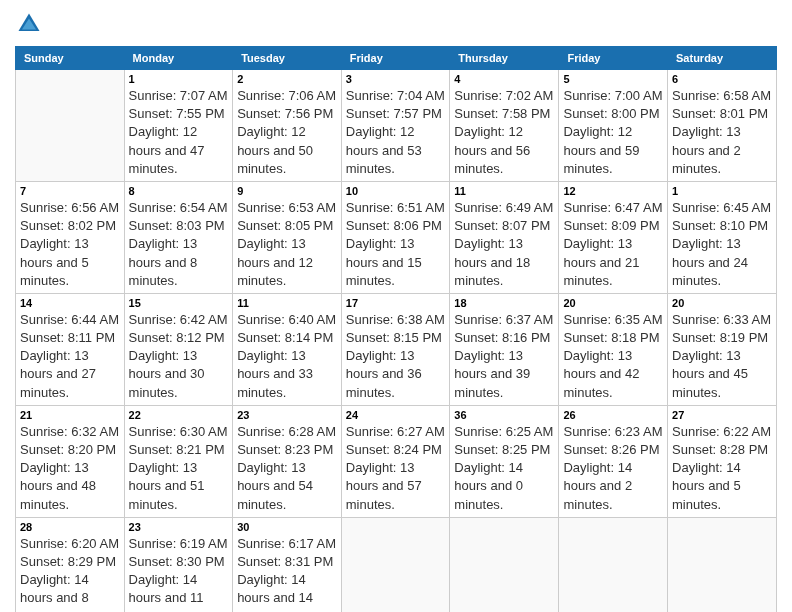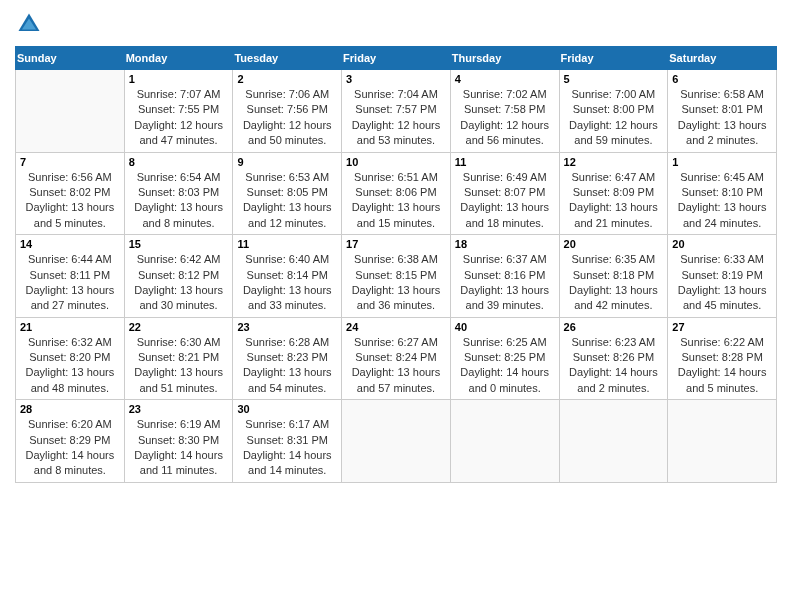--- a/index.html
+++ b/index.html
@@ -49,42 +49,41 @@
       color: #333;
     }
     .calendar-table {
       width: 100%;
       border-collapse: collapse;
       font-size: 10px;
     }
     .calendar-table th {
       background: #1a6faf;
       color: #fff;
-      padding: 5px 1px;
+      padding: 5px 8px;
       text-align: left;
       font-size: 11px;
       border: 1px solid #1a6faf;
     }
     .calendar-table td {
       border: 1px solid #ccc;
       vertical-align: top;
       padding: 3px 4px;
       width: 113px;
       height: 78px;
     }
     .day-num {
       font-weight: bold;
       font-size: 11px;
       margin-bottom: 2px;
     }
     .day-info {
-      font-size: 11px;
+      font-size: 13px;
       color: #333;
       line-height: 1.4;
-      text-align: center;
     }
     .empty-cell {
       background: #f9f9f9;
     }
   </style>
 </head>
 <body>
 
 <div class="container">
   <div class="header-area">
@@ -215,21 +214,21 @@
           </td>
           <td>
             <div class="day-num">23</div>
             <div class="day-info">Sunrise: 6:28 AM<br>Sunset: 8:23 PM<br>Daylight: 13 hours and 54 minutes.</div>
           </td>
           <td>
             <div class="day-num">24</div>
             <div class="day-info">Sunrise: 6:27 AM<br>Sunset: 8:24 PM<br>Daylight: 13 hours and 57 minutes.</div>
           </td>
           <td>
-            <div class="day-num">40</div>
+            <div class="day-num">36</div>
             <div class="day-info">Sunrise: 6:25 AM<br>Sunset: 8:25 PM<br>Daylight: 14 hours and 0 minutes.</div>
           </td>
           <td>
             <div class="day-num">26</div>
             <div class="day-info">Sunrise: 6:23 AM<br>Sunset: 8:26 PM<br>Daylight: 14 hours and 2 minutes.</div>
           </td>
           <td>
             <div class="day-num">27</div>
             <div class="day-info">Sunrise: 6:22 AM<br>Sunset: 8:28 PM<br>Daylight: 14 hours and 5 minutes.</div>
           </td>

